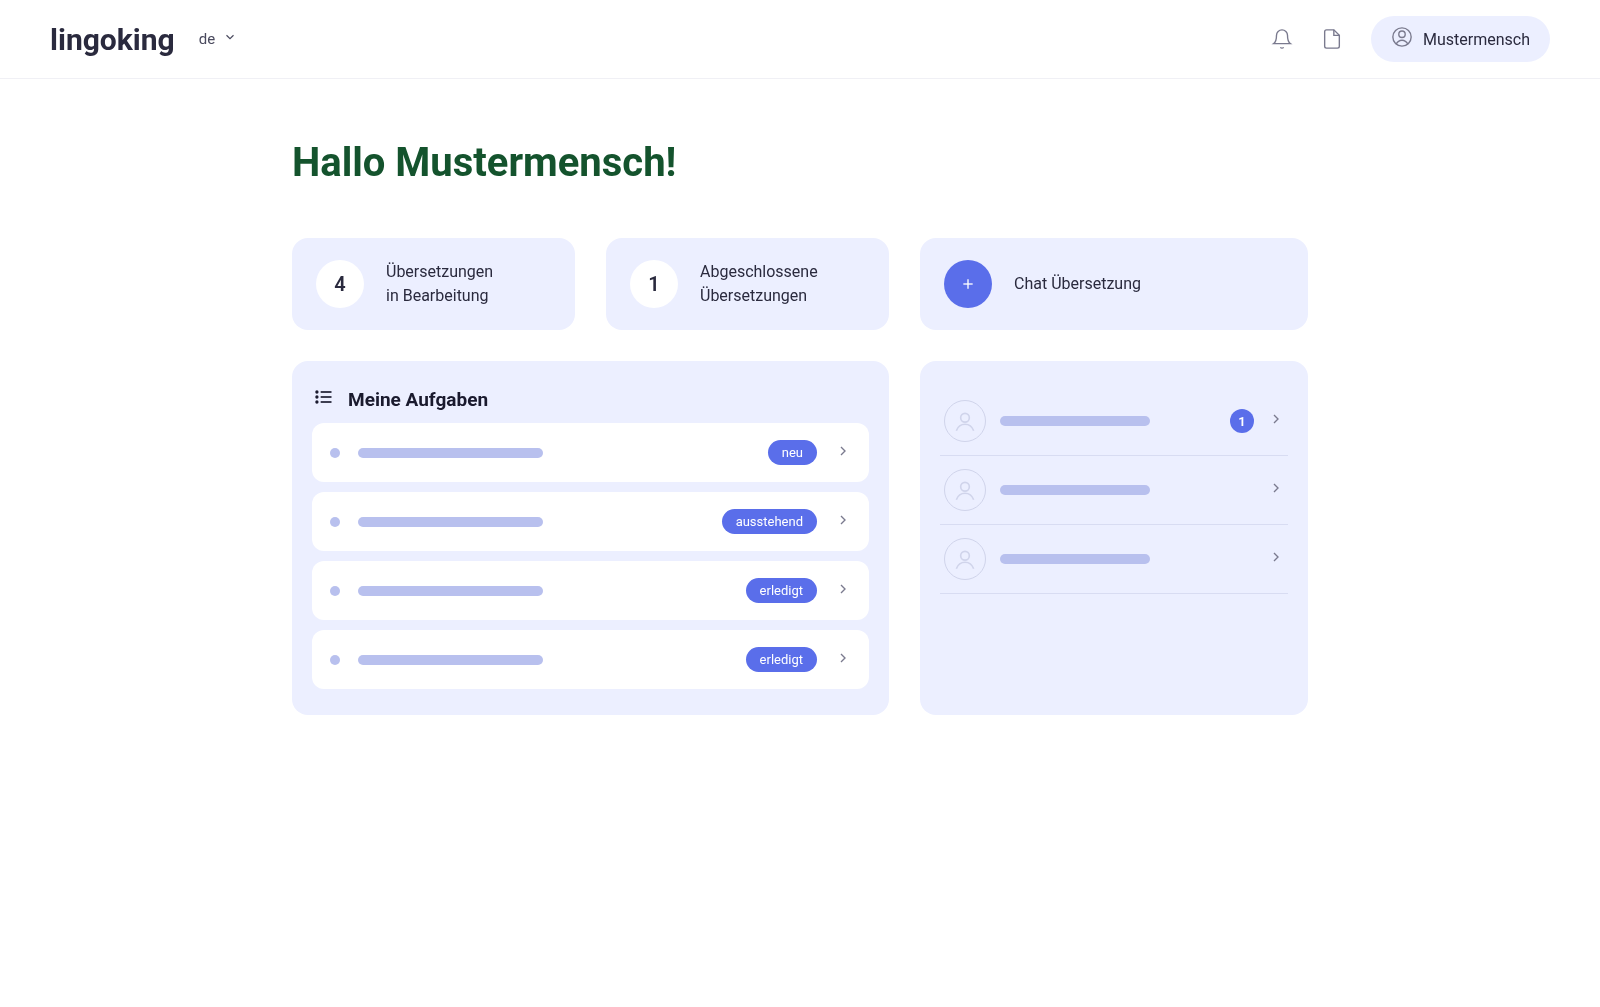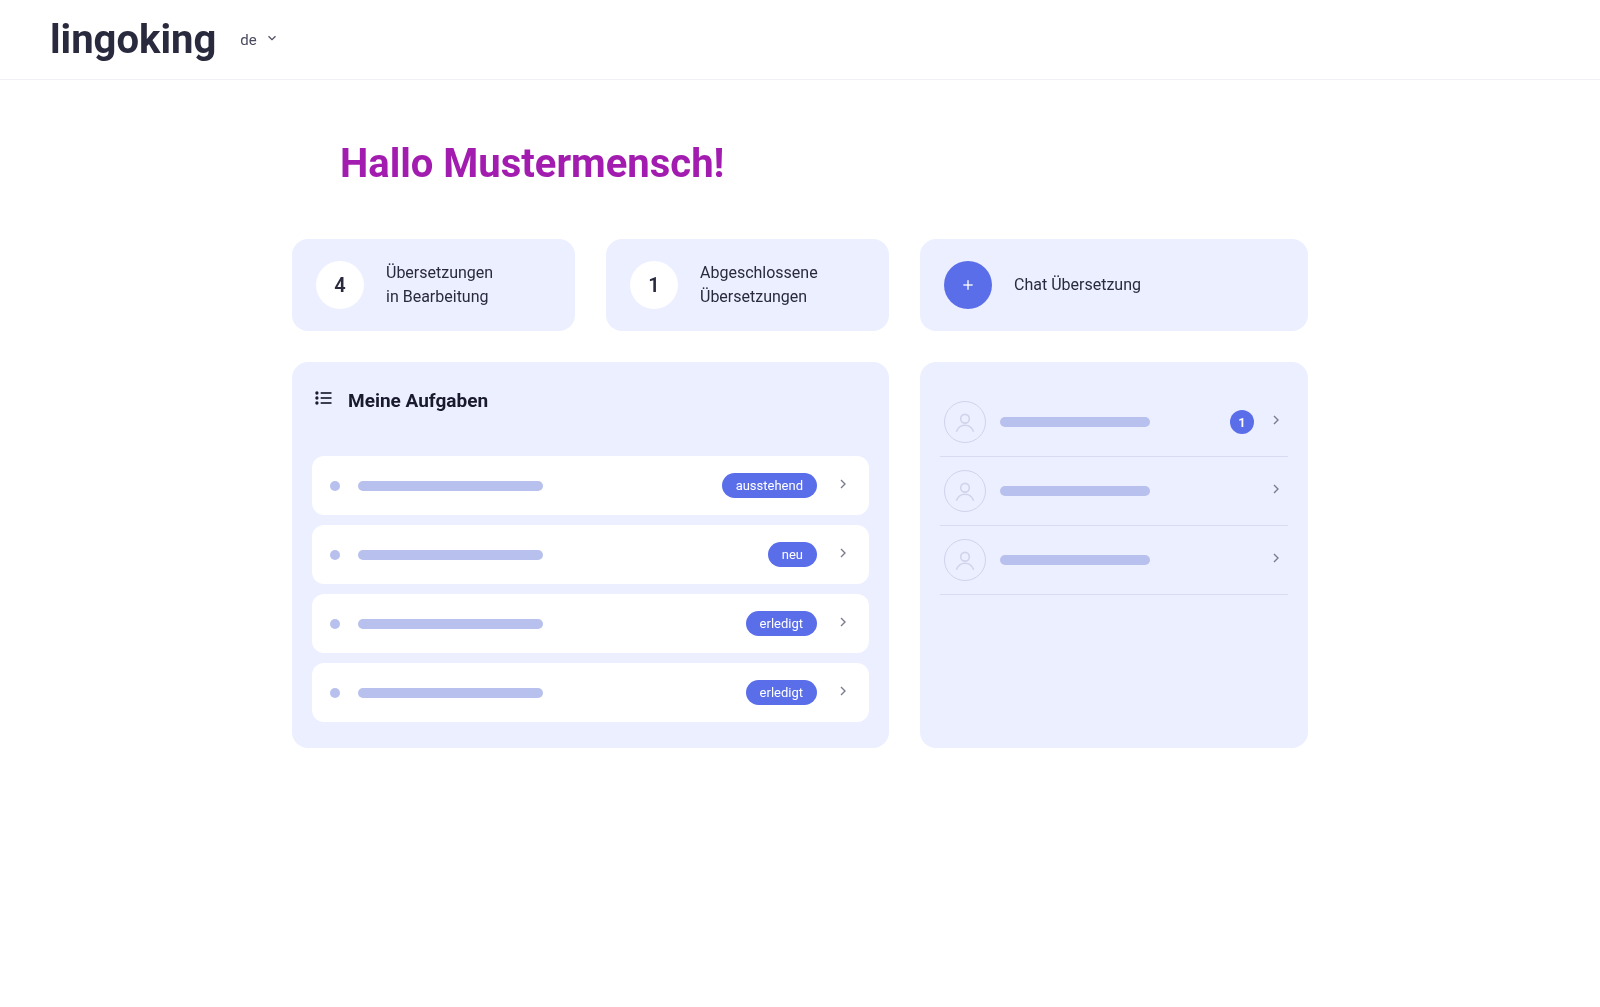--- a/index.html
+++ b/index.html
@@ -18,21 +18,21 @@
       justify-content: space-between;
       padding: 16px 50px;
       border-bottom: 1px solid #f0f0f5;
     }
     .header-left {
       display: flex;
       align-items: center;
       gap: 24px;
     }
     .logo {
-      font-size: 40px;
+      font-size: 30px;
       font-weight: 700;
       color: #2a2a3e;
     }
     .lang-selector {
       display: flex;
       align-items: flex-end;
       gap: 8px;
       cursor: pointer;
       color: #4a4a5e;
       font-size: 15px;
@@ -61,23 +61,22 @@
       font-size: 16px;
     }
     .main {
       max-width: 1016px;
       margin: 0 auto;
       padding: 60px 0;
     }
     .greeting {
       font-size: 40px;
       font-weight: 700;
-      color: #a21caf;
+      color: #14532d;
       margin-bottom: 52px;
-      margin-left: 48px;
     }
     .stats-row {
       display: grid;
       grid-template-columns: repeat(2, 283px) 388px;
       gap: 31px;
       margin-bottom: 31px;
     }
     .stat-card {
       background: #ecefff;
       border-radius: 16px;
@@ -116,21 +115,21 @@
     }
     .panel {
       background: #ecefff;
       border-radius: 16px;
       padding: 26px 20px;
     }
     .panel-header {
       display: flex;
       align-items: flex-end;
       gap: 14px;
-      margin-bottom: 44px;
+      margin-bottom: 12px;
       padding-left: 2px;
     }
     .panel-title {
       font-size: 19px;
       font-weight: 700;
       color: #1a1a2e;
     }
     .task-list {
       display: flex;
       flex-direction: column;
@@ -221,20 +220,44 @@
 <header class="header">
   <div class="header-left">
     <div class="logo">lingoking</div>
     <div class="lang-selector">
       <span>de</span>
       <span>
         <svg width="14" height="14" viewBox="0 0 24 24" fill="none" stroke="currentColor" stroke-width="2">
             <polyline points="6 9 12 15 18 9"></polyline>
           </svg>
       </span>
+    </div>
+  </div>
+  <div class="header-right">
+    <span class="header-icon">
+      <svg width="22" height="22" viewBox="0 0 24 24" fill="none" stroke="currentColor" stroke-width="1.5">
+          <path d="M18 8A6 6 0 0 0 6 8c0 7-3 9-3 9h18s-3-2-3-9"></path>
+          <path d="M13.73 21a2 2 0 0 1-3.46 0"></path>
+        </svg>
+    </span>
+    <span class="header-icon">
+      <svg width="22" height="22" viewBox="0 0 24 24" fill="none" stroke="currentColor" stroke-width="1.5">
+          <path d="M14 2H6a2 2 0 0 0-2 2v16a2 2 0 0 0 2 2h12a2 2 0 0 0 2-2V8z"></path>
+          <polyline points="14 2 14 8 20 8"></polyline>
+        </svg>
+    </span>
+    <div class="user-pill">
+      <span>
+        <svg width="22" height="22" viewBox="0 0 24 24" fill="none" stroke="#7a7a8e" stroke-width="1.5">
+            <circle cx="12" cy="12" r="10"></circle>
+            <circle cx="12" cy="9" r="3.5"></circle>
+            <path d="M5.5 20c1.5-3 4-4.5 6.5-4.5s5 1.5 6.5 4.5"></path>
+          </svg>
+      </span>
+      <span class="user-pill-text">Mustermensch</span>
     </div>
   </div>
 </header>
 
 <main class="main">
   <h1 class="greeting">Hallo Mustermensch!</h1>
 
   <div class="stats-row">
     <div class="stat-card">
       <div class="stat-circle">4</div>
@@ -270,30 +293,30 @@
               <circle cx="3.5" cy="18" r="1" fill="#1a1a2e"></circle>
             </svg>
         </span>
         <h2 class="panel-title">Meine Aufgaben</h2>
       </div>
       <div class="task-list">
         <div class="task-item">
           <span class="task-dot"></span>
           <span class="task-bar"></span>
           <span class="task-spacer"></span>
-          <span class="task-badge">ausstehend</span>
+          <span class="task-badge">neu</span>
           <span class="chevron"><svg width="16" height="16" viewBox="0 0 24 24" fill="none" stroke="currentColor" stroke-width="2">
                 <polyline points="9 18 15 12 9 6"></polyline>
               </svg></span>
         </div>
         <div class="task-item">
           <span class="task-dot"></span>
           <span class="task-bar"></span>
           <span class="task-spacer"></span>
-          <span class="task-badge">neu</span>
+          <span class="task-badge">ausstehend</span>
           <span class="chevron"><svg width="16" height="16" viewBox="0 0 24 24" fill="none" stroke="currentColor" stroke-width="2">
                 <polyline points="9 18 15 12 9 6"></polyline>
               </svg></span>
         </div>
         <div class="task-item">
           <span class="task-dot"></span>
           <span class="task-bar"></span>
           <span class="task-spacer"></span>
           <span class="task-badge">erledigt</span>
           <span class="chevron"><svg width="16" height="16" viewBox="0 0 24 24" fill="none" stroke="currentColor" stroke-width="2">

